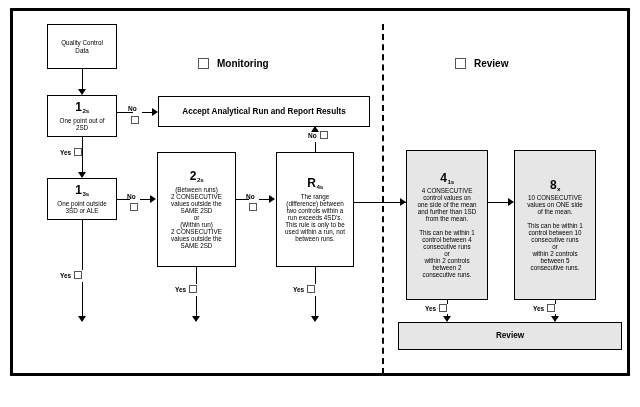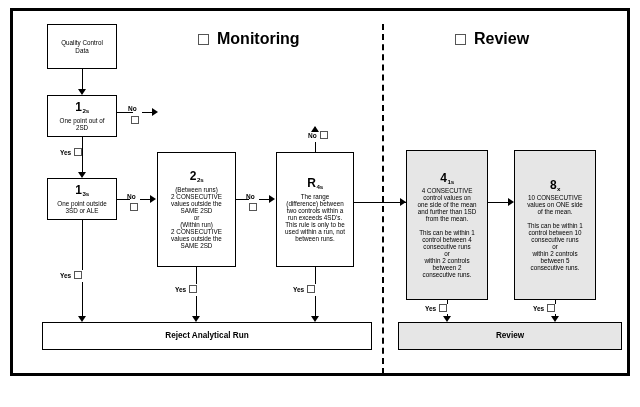--- a/index.html
+++ b/index.html
@@ -19,22 +19,22 @@
   .box .bodytxt{font-size:6.3px;padding:0 3px;white-space:pre-line;}
   .box .bodytxt2{font-size:6.3px;padding:0 3px;white-space:pre-line;}
   .box .plain{font-size:8.2px;font-weight:bold;}
 
   
   .rule{font-weight:bold;font-size:12px;margin-bottom:2px;letter-spacing:0px;}
   .rule sub{font-size:6.2px;font-weight:bold;vertical-align:baseline;
             position:relative;top:2px;left:0.5px;}
 
   
-  .sect{position:absolute;font-size:16px;font-weight:bold;color:#000;
-        display:flex;align-items:center;gap:8px;}
+  .sect{position:absolute;font-size:10px;font-weight:bold;color:#000;
+        display:flex;align-items:center;gap:8px;margin-top:28px;}
   .chk{display:inline-block;width:9px;height:9px;border:1.3px solid #555;background:#fff;}
   .chk.sm{width:6px;height:6px;border:1px solid #555;}
 
   
   .vline{position:absolute;width:0;border-left:1.5px solid #000;}
   .hline{position:absolute;height:0;border-top:1.5px solid #000;}
 
   .arrd{position:absolute;width:0;height:0;border-left:4px solid transparent;
         border-right:4px solid transparent;border-top:6px solid #000;}
   .arru{position:absolute;width:0;height:0;border-left:4px solid transparent;
@@ -80,20 +80,23 @@
     <div class="bodytxt">One point out of
 2SD</div>
   </div>
 
   <div class="hline" style="left:117px;top:112px;width:16px;"></div>
   <div class="elab" style="left:128px;top:105px;">No</div>
   <div class="chk sm" style="position:absolute;left:131px;top:116px;"></div>
   <div class="hline" style="left:142px;top:112px;width:14px;"></div>
   <div class="arrr" style="left:152px;top:108px;"></div>
 
+  <div class="box" style="left:158px;top:96px;width:212px;height:31px;">
+    <div class="plain">Accept Analytical Run and Report Results</div>
+  </div>
 
   <div class="vline" style="left:82px;top:137px;height:22px;"></div>
   <div class="elabv" style="left:60px;top:148px;">
     <span>Yes</span>
     <span class="chk sm"></span>
   </div>
   <div class="vline" style="left:82px;top:159px;height:16px;"></div>
   <div class="arrd" style="left:78px;top:172px;"></div>
 
   <div class="box" style="left:47px;top:178px;width:70px;height:42px;">
@@ -167,23 +170,20 @@
   <div class="arrr" style="left:400px;top:198px;"></div>
 
   <div class="vline" style="left:315px;top:267px;height:17px;"></div>
   <div class="elabv" style="left:293px;top:285px;">
     <span>Yes</span>
     <span class="chk sm"></span>
   </div>
   <div class="vline" style="left:315px;top:296px;height:23px;"></div>
   <div class="arrd" style="left:311px;top:316px;"></div>
 
-  <div class="box" style="left:42px;top:322px;width:330px;height:28px;">
-    <div class="plain">Reject Analytical Run</div>
-  </div>
 
   <div class="box shaded" style="left:406px;top:150px;width:82px;height:150px;">
     <div class="rule"><span>4</span><sub>1s</sub></div>
     <div class="bodytxt">4 CONSECUTIVE
 control values on
 one side of the mean
 and further than 1SD
 from the mean.</div>
     <div class="bodytxt2" style="margin-top:7px;">This can be within 1
 control between 4

